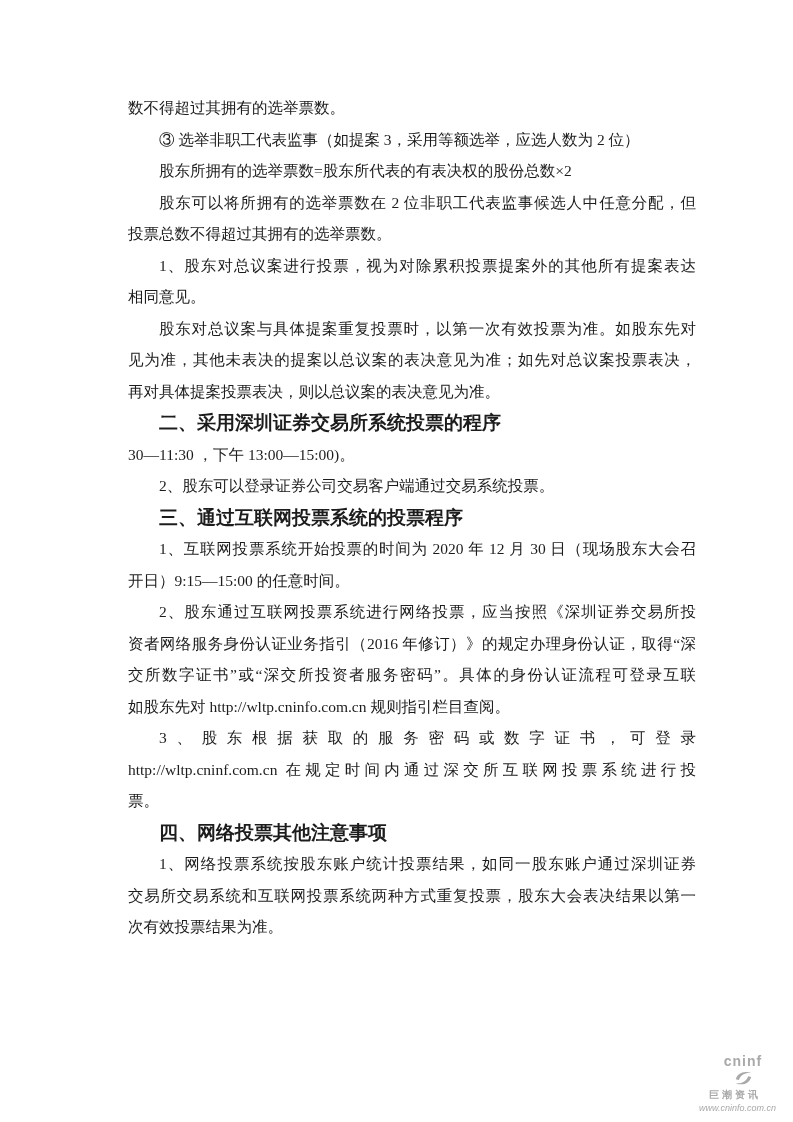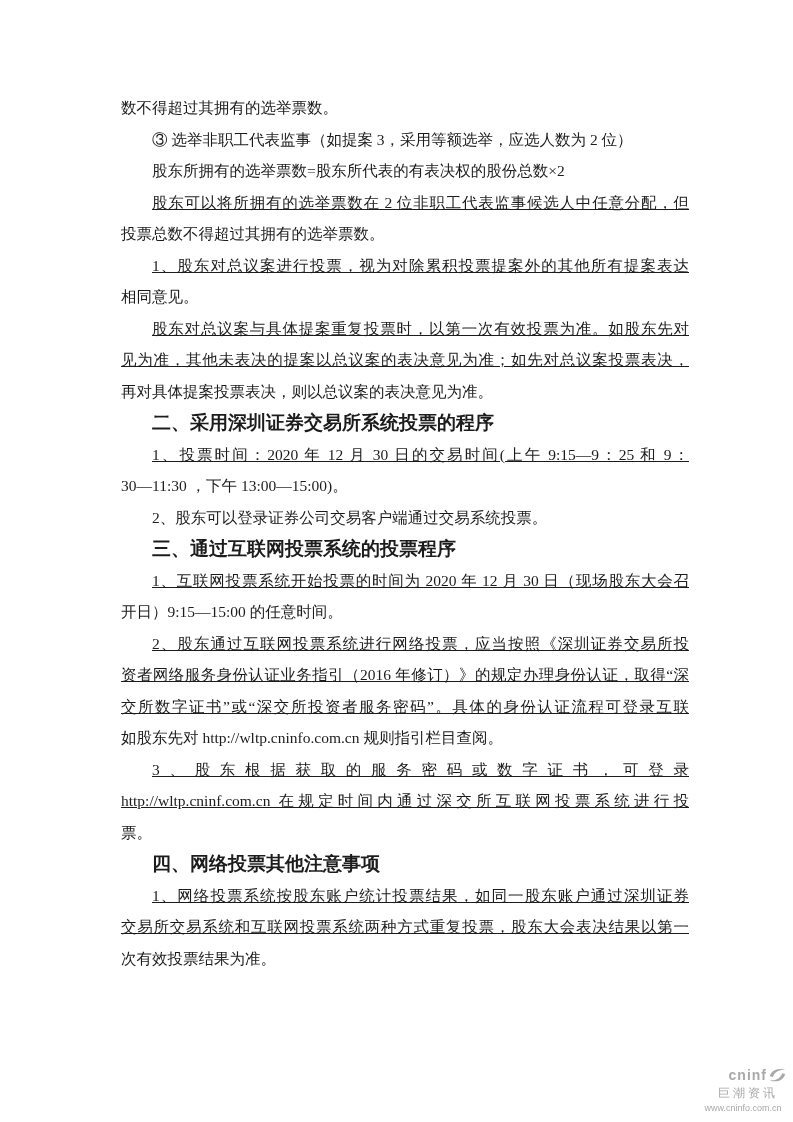--- a/index.html
+++ b/index.html
@@ -9,96 +9,97 @@
     overflow: hidden;
     position: relative;
     font-family: "Liberation Serif", "DejaVu Serif", serif;
   }
   .page {
     position: absolute; inset: 0;
     background: #ffffff;
   }
   .text-block {
     position: absolute;
-    left: 121px; top: 92px;
+    left: 128px; top: 92px;
     width: 568px;
     color: #1c1c1c;
     font-size: 15.5px;
   }
   .line {
     height: 31.5px;
     line-height: 31.5px;
     white-space: nowrap;
   }
   .line.fill {
     white-space: normal;
     text-align: justify;
     text-align-last: justify;
-    text-decoration: underline;
   }
   .line.indent { padding-left: 31px; }
   .line.heading {
     font-family: "Liberation Sans", "DejaVu Sans", sans-serif;
     font-weight: 700;
     font-size: 19px;
     white-space: nowrap;
   }
   .footer-logo {
     position: absolute;
     right: 6px; bottom: 9px;
     width: 88px;
     color: #a9a9a9;
     font-family: "Liberation Sans", "DejaVu Sans", sans-serif;
   }
   .logo-row {
     display: flex;
     align-items: center;
     justify-content: flex-end;
     gap: 1px;
+    flex-direction: column;
   }
   .logo-word {
     font-weight: 700;
     font-size: 14px;
     letter-spacing: 1px;
     line-height: 15px;
   }
   .logo-swirl svg { width: 19px; height: 17px; display: block; }
   .logo-cn {
-    font-size: 12px;
+    font-size: 10px;
     letter-spacing: 3px;
-    text-align: center;
+    text-align: left;
     padding-left: 10px;
     margin-top: 1px;
     white-space: nowrap;
+    font-weight: bold;
   }
   .logo-url {
     font-size: 9px;
-    text-align: center;
+    text-align: left;
     margin-top: 1px;
     white-space: nowrap;
+    font-style: italic;
   }
 </style>
 </head>
 <body>
 
 <div class="page">
 
   <div class="text-block" style="color: rgb(28, 28, 28);">
       <div class="line">数不得超过其拥有的选举票数。</div>
       <div class="line indent">③ 选举非职工代表监事（如提案 3，采用等额选举，应选人数为 2 位）</div>
       <div class="line indent">股东所拥有的选举票数=股东所代表的有表决权的股份总数×2</div>
       <div class="line indent fill">股东可以将所拥有的选举票数在 2 位非职工代表监事候选人中任意分配，但</div>
       <div class="line">投票总数不得超过其拥有的选举票数。</div>
       <div class="line indent fill">1、股东对总议案进行投票，视为对除累积投票提案外的其他所有提案表达</div>
       <div class="line">相同意见。</div>
       <div class="line indent fill">股东对总议案与具体提案重复投票时，以第一次有效投票为准。如股东先对</div>
       <div class="line fill">见为准，其他未表决的提案以总议案的表决意见为准；如先对总议案投票表决，</div>
       <div class="line">再对具体提案投票表决，则以总议案的表决意见为准。</div>
       <div class="line indent heading">二、采用深圳证券交易所系统投票的程序</div>
-      <div class="line indent fill">1、投票时间：2020 年 12 月 30 日的交易时间(上午 9:15—9：25 和 9：</div>
       <div class="line">30—11:30 ，下午 13:00—15:00)。</div>
       <div class="line indent">2、股东可以登录证券公司交易客户端通过交易系统投票。</div>
       <div class="line indent heading">三、通过互联网投票系统的投票程序</div>
       <div class="line indent fill">1、互联网投票系统开始投票的时间为 2020 年 12 月 30 日（现场股东大会召</div>
       <div class="line">开日）9:15—15:00 的任意时间。</div>
       <div class="line indent fill">2、股东通过互联网投票系统进行网络投票，应当按照《深圳证券交易所投</div>
       <div class="line fill">资者网络服务身份认证业务指引（2016 年修订）》的规定办理身份认证，取得“深</div>
       <div class="line fill">交所数字证书”或“深交所投资者服务密码”。具体的身份认证流程可登录互联</div>
       <div class="line">如股东先对 http://wltp.cninfo.com.cn 规则指引栏目查阅。</div>
       <div class="line indent fill">3、股东根据获取的服务密码或数字证书，可登录</div>

